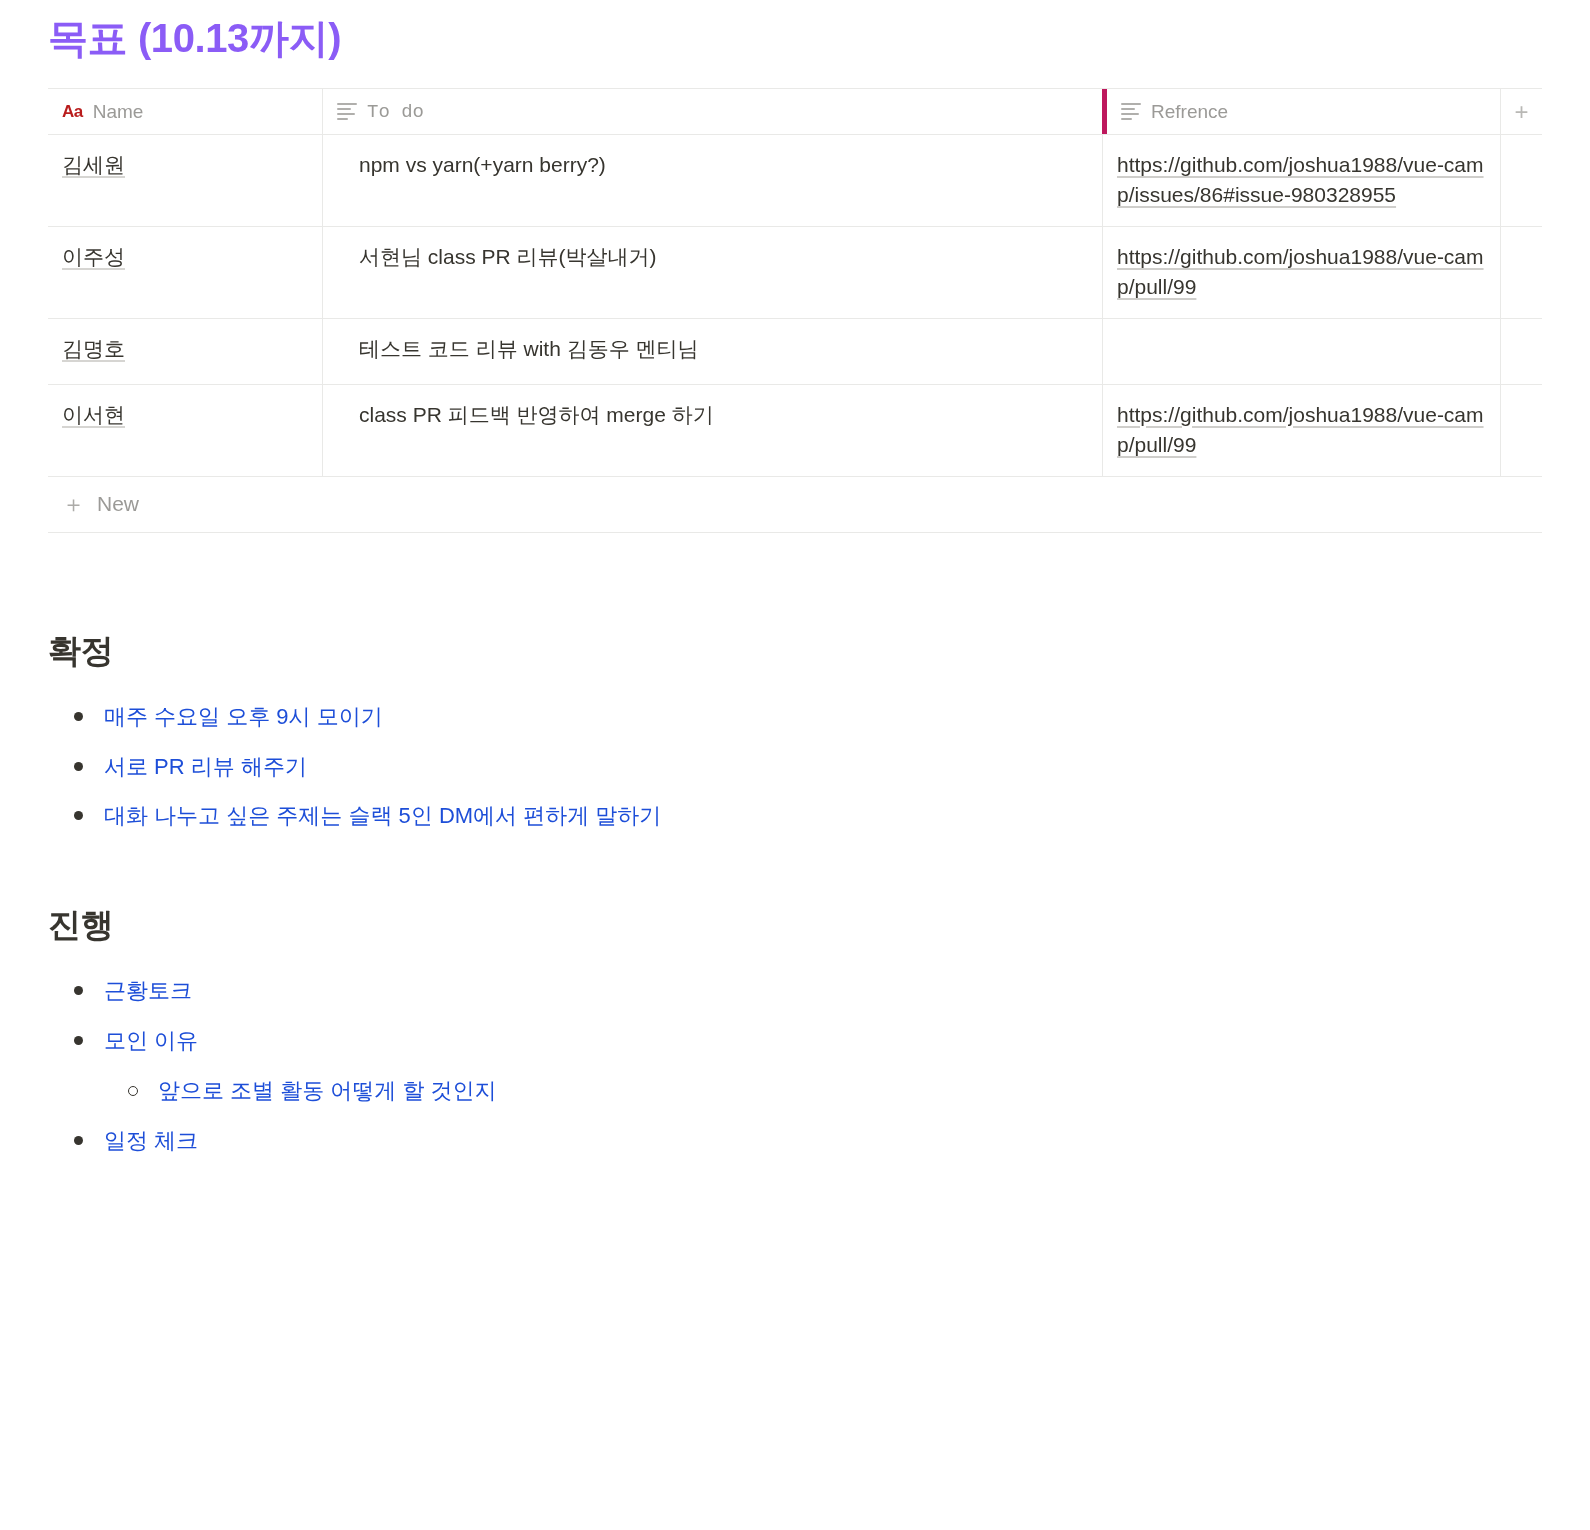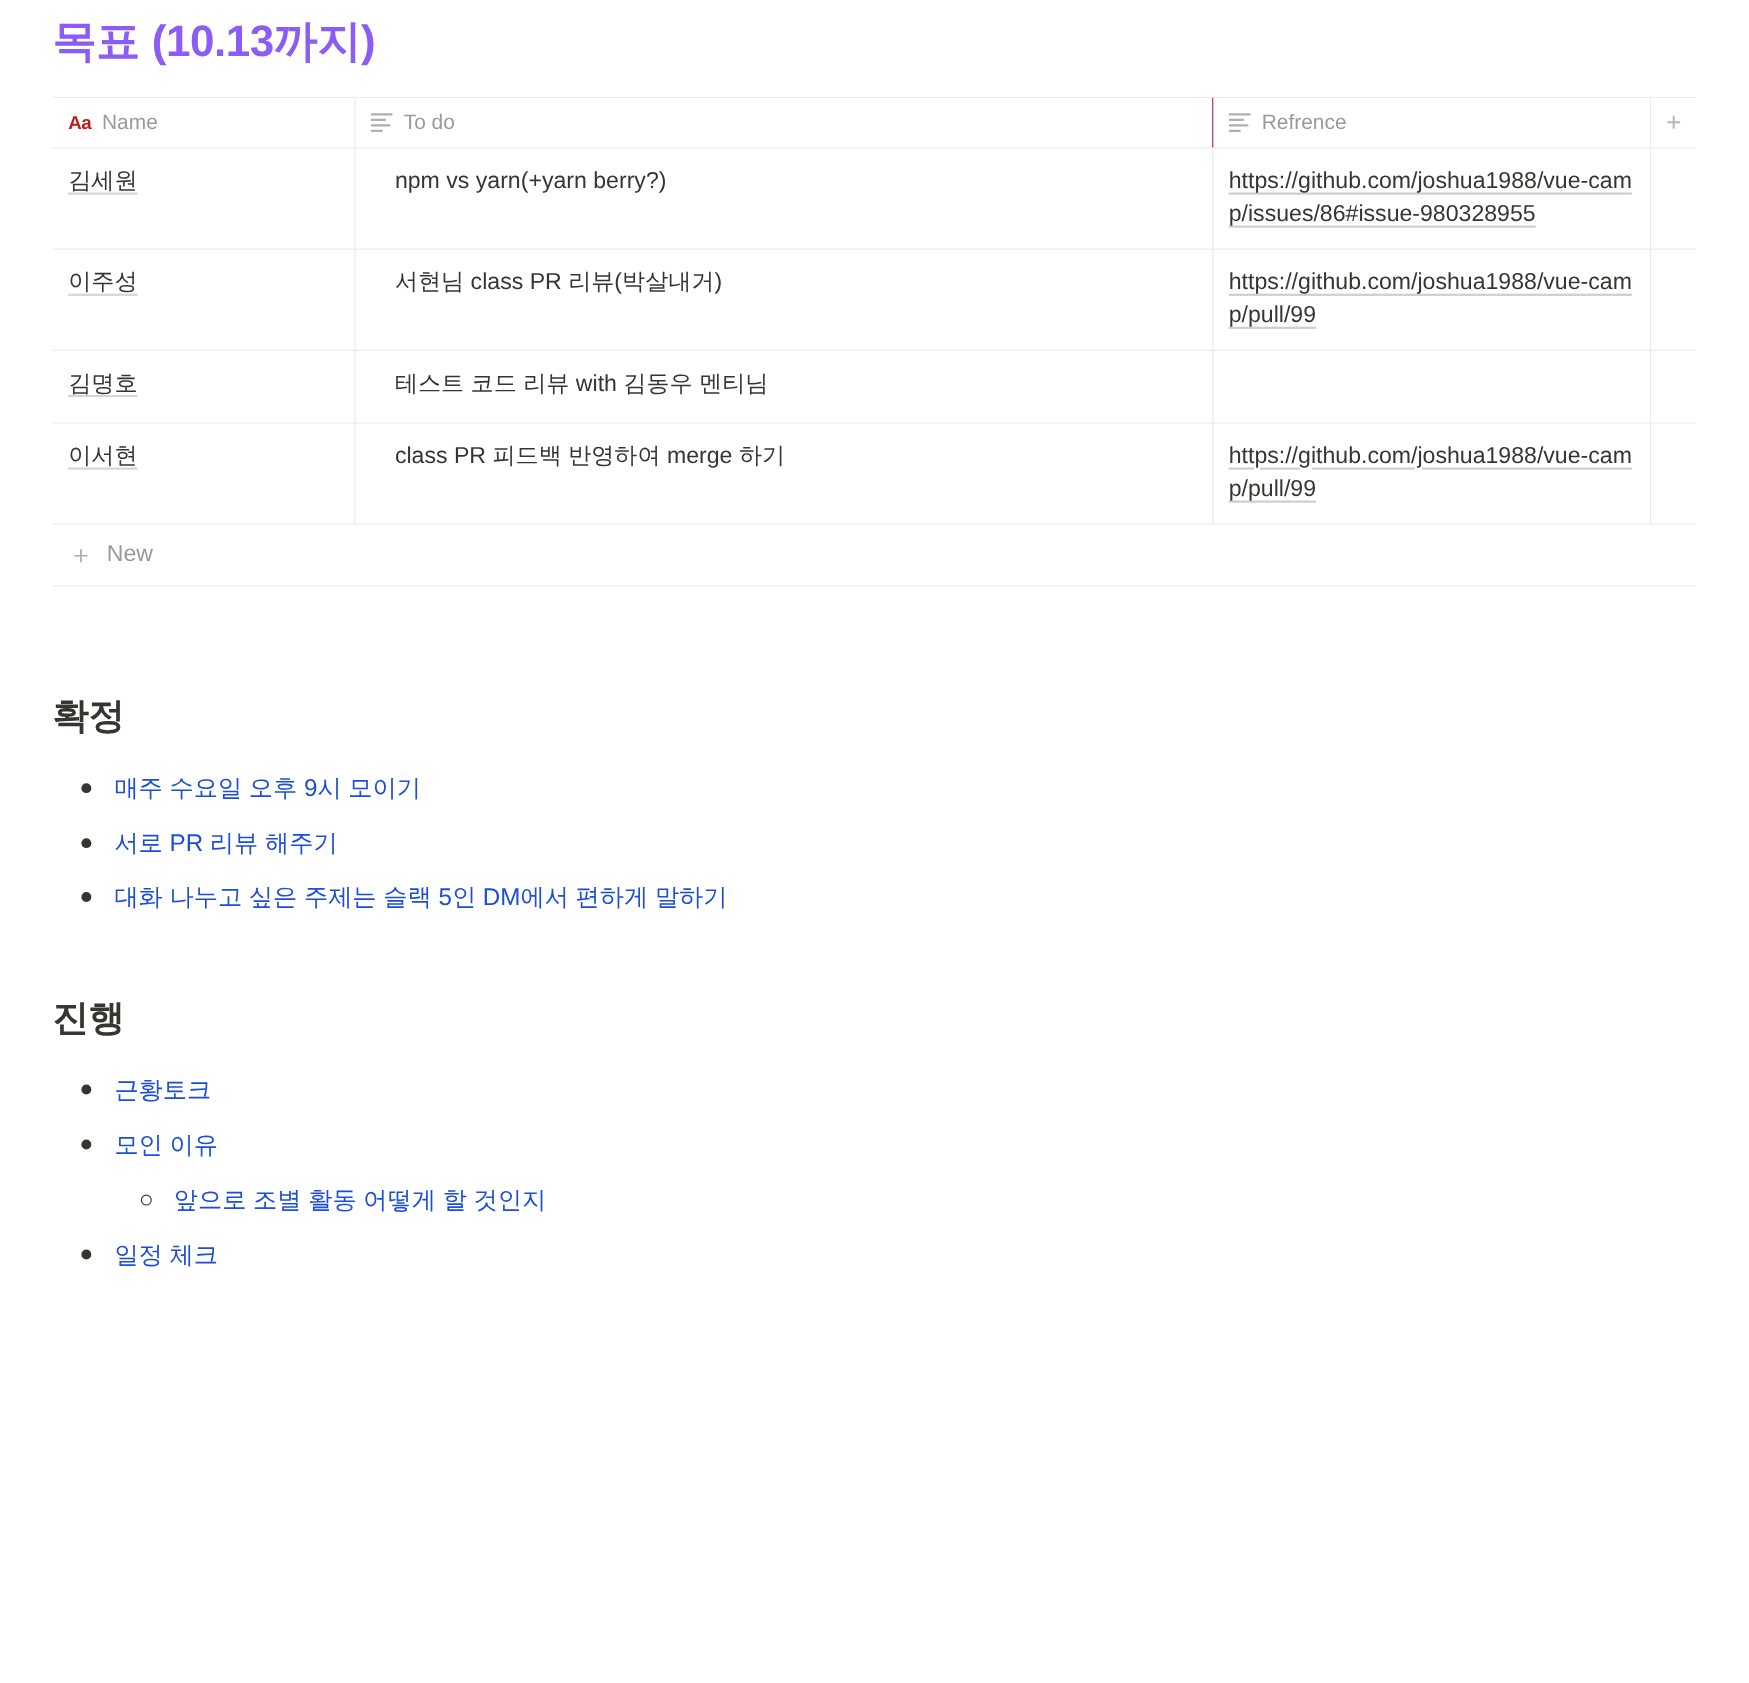--- a/index.html
+++ b/index.html
@@ -44,22 +44,22 @@
   .db-col {
     display: flex;
     align-items: center;
     gap: 10px;
     padding: 0 14px;
     height: 100%;
     color: #9b9a97;
     font-size: 19px;
   }
   .col-name  { width: 274px; }
-  .col-todo  { width: 780px; border-left: 1px solid #e9e9e7;}
-  .col-ref   { width: 398px; border-left: 1px solid #be185d;}
+  .col-todo  { width: 780px; border-left: 1px solid #e9e9e7; font-family: Liberation Mono, monospace;}
+  .col-ref   { width: 398px; border-left: 5px solid #be185d;}
   .col-plus  { width: 42px; border-left: 1px solid #e9e9e7; justify-content:center; color:#b9b8b5; font-size:24px;}
   .icon-aa { font-size: 17px; font-weight: 600; color:#b91c1c; letter-spacing:-0.5px;}
   .icon-lines { display:inline-block; width:20px; }
   .icon-lines i {
     display:block; height:2px; background:#b0afac; border-radius:2px; margin-bottom:3px;
   }
   .icon-lines i:nth-child(1){ width:20px;}
   .icon-lines i:nth-child(2){ width:14px;}
   .icon-lines i:nth-child(3){ width:18px;}
   .icon-lines i:nth-child(4){ width:11px; margin-bottom:0;}

